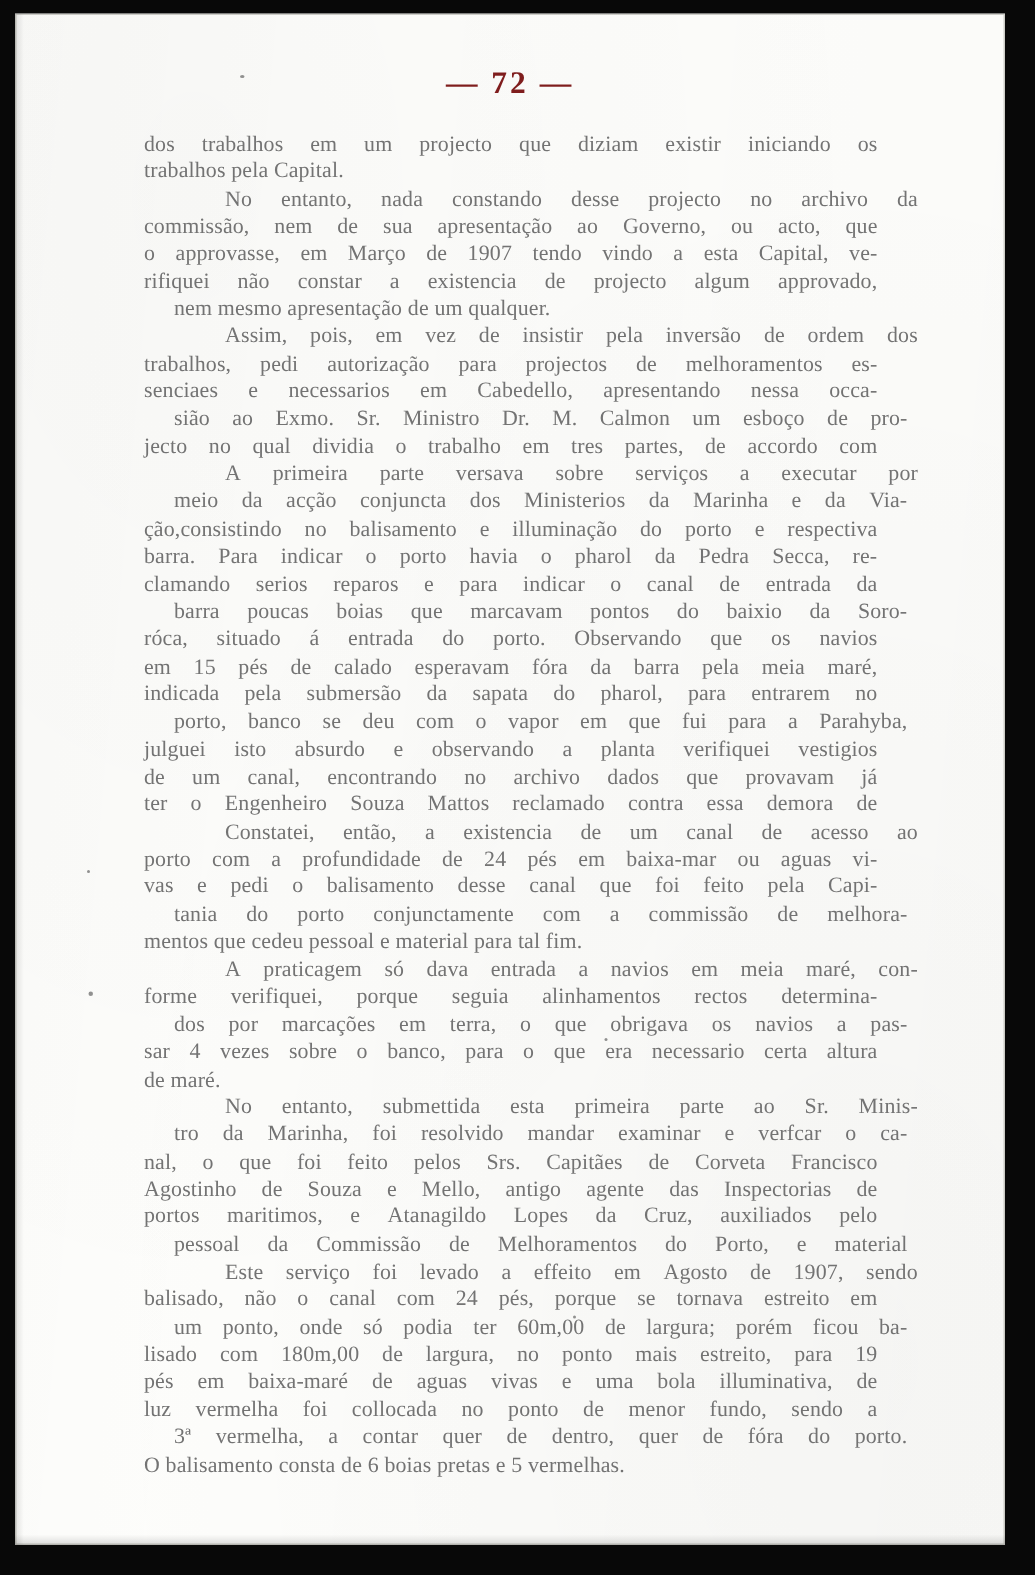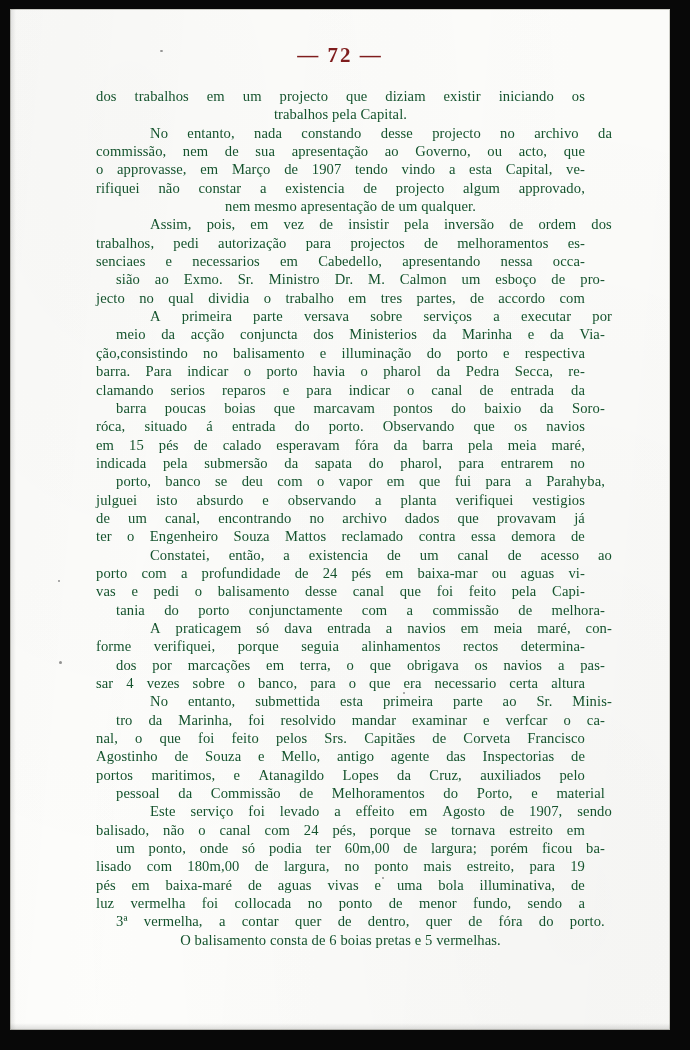--- a/index.html
+++ b/index.html
@@ -89,24 +89,23 @@
     margin: 0;
     padding: 0;
   }
 
   
   .ln {
     display: block;
     font-family: "Liberation Serif", "DejaVu Serif", serif;
     font-size: 14.6px;
     line-height: 18.35px;
-    color: #14532d;
+    color: #737373;
     white-space: nowrap;
     letter-spacing: 0.1px;
-    text-align: center;
   }
 
   
   .ln.j {
     display: flex;
     justify-content: space-between;
     width: 489px;
     white-space: normal;
   }
   .ln.j > span {
@@ -500,20 +499,21 @@
             <span>tania</span>
             <span>do</span>
             <span>porto</span>
             <span>conjunctamente</span>
             <span>com</span>
             <span>a</span>
             <span>commissão</span>
             <span>de</span>
             <span>melhora-</span>
           </span>
+          <span class="ln last">mentos que cedeu pessoal e material para tal fim.</span>
         </p>
         <p class="para">
           <span class="ln j indent w1">
             <span>A</span>
             <span>praticagem</span>
             <span>só</span>
             <span>dava</span>
             <span>entrada</span>
             <span>a</span>
             <span>navios</span>
@@ -553,20 +553,21 @@
             <span>o</span>
             <span>banco,</span>
             <span>para</span>
             <span>o</span>
             <span>que</span>
             <span>era</span>
             <span>necessario</span>
             <span>certa</span>
             <span>altura</span>
           </span>
+          <span class="ln last w1">de maré.</span>
         </p>
         <p class="para">
           <span class="ln j indent w2">
             <span>No</span>
             <span>entanto,</span>
             <span>submettida</span>
             <span>esta</span>
             <span>primeira</span>
             <span>parte</span>
             <span>ao</span>

